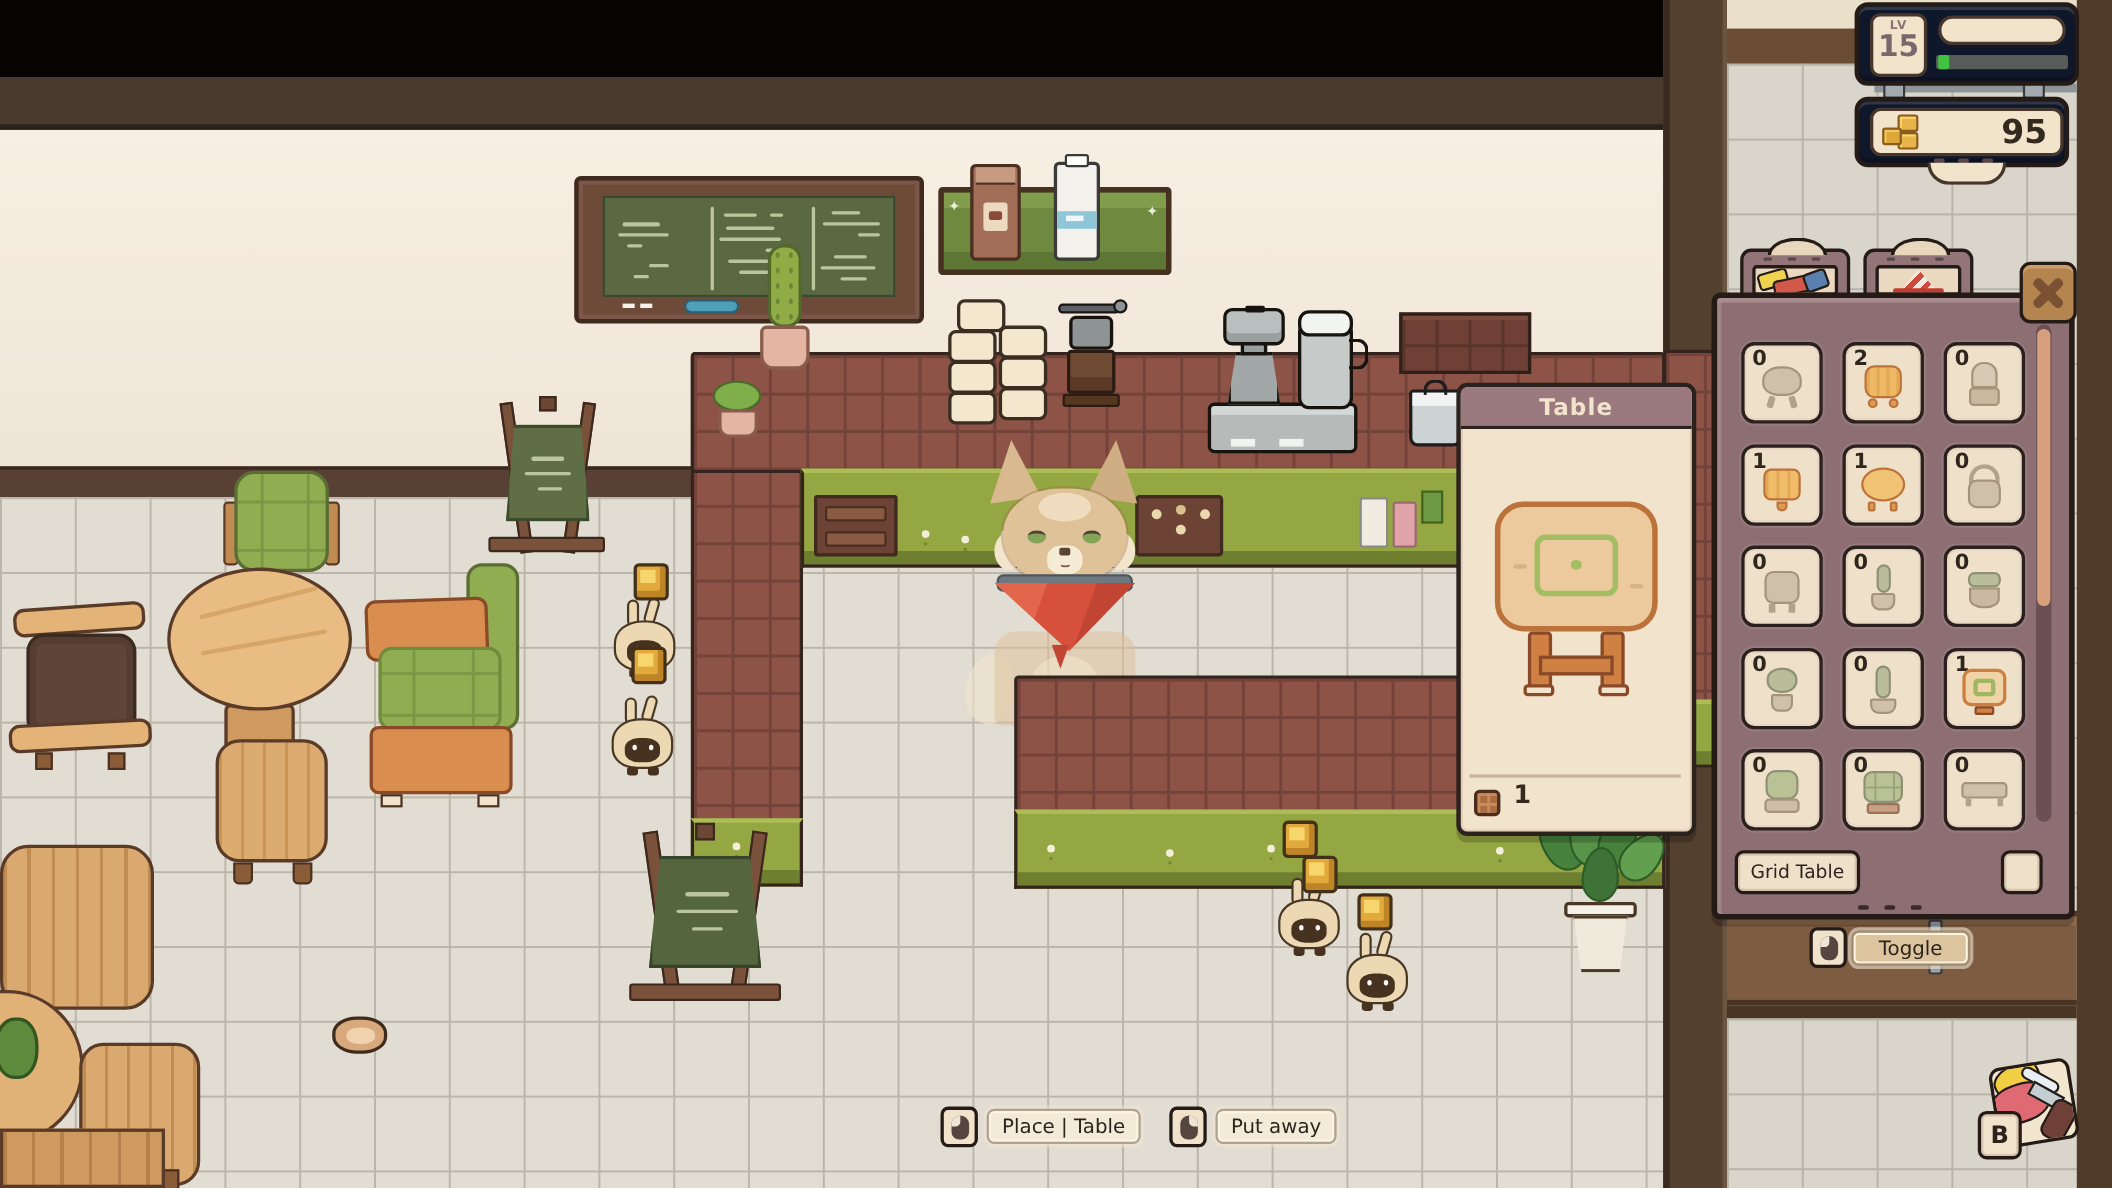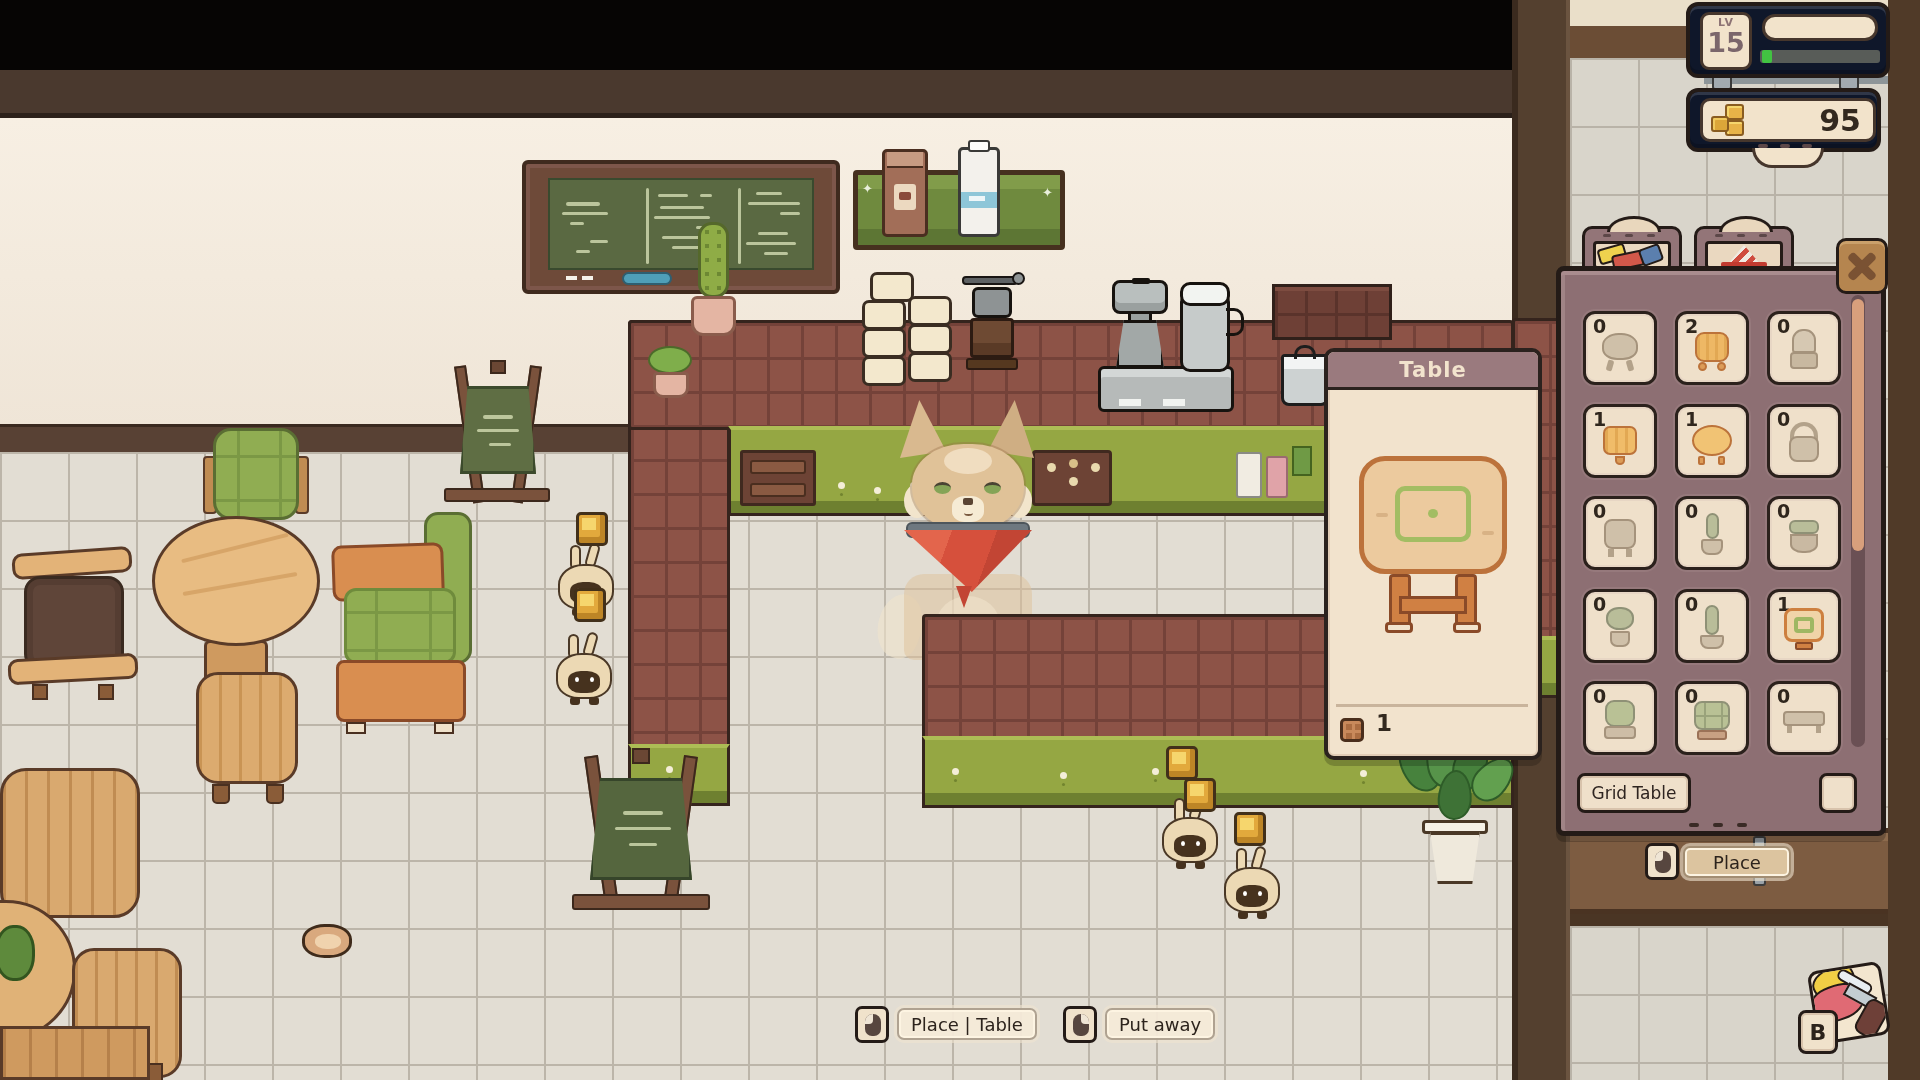--- a/index.html
+++ b/index.html
@@ -364,21 +364,21 @@
     <div class="abs" style="left:42px;top:34px;width:34px;height:50px;background:#3e7236;border:2px solid #2e5c28;border-radius:50%/60% 60% 40% 40%;transform:rotate(4deg)"></div>
     <div class="abs" style="left:26px;top:84px;width:66px;height:14px;background:#f6f1e6;border:3px solid #4a3826;border-radius:4px"></div>
     <div class="abs" style="left:32px;top:96px;width:54px;height:52px;background:#efe9dc;border:3px solid #4a3826;clip-path:polygon(4% 0,96% 0,82% 100%,18% 100%)"></div>
   </div>
 
   <div class="mbadge" style="left:1645px;top:843px">
       <i class="mb"></i>
       <i class="hl l"></i>
     </div>
   <div class="pill" style="left:1683px;top:846px;width:108px;background:#dcc49f">
-      <span>Place</span>
+      <span>Toggle</span>
     </div>
 
   <div class="abs" style="left:1324px;top:348px;width:218px;height:412px;background:#f2e3cd;border:4px solid #2b221e;border-radius:10px;box-shadow:0 6px 0 rgba(0,0,0,.2),inset 0 0 0 2px #e2cdb6;z-index:20">
     <div class="abs" style="left:0;top:0;width:210px;height:38px;background:#9a7a7e;border-bottom:3px solid #2b221e;border-radius:6px 6px 0 0;display:flex;align-items:center;justify-content:center">
       <span style="font-size:21px;font-weight:bold;color:#f2e3cd;letter-spacing:1px">Table</span>
     </div>
     <div class="abs" style="left:31px;top:104px;width:150px;height:182px">
       <div class="abs" style="left:0;top:0;width:148px;height:118px;background:#ecca9e;border:5px solid #bc723b;border-radius:26px">
         <div class="abs" style="left:31px;top:25px;width:76px;height:56px;border:5px solid #a3bd63;border-radius:10px"></div>
         <div class="abs" style="left:64px;top:48px;width:10px;height:9px;background:#a3bd63;border-radius:50%"></div>

